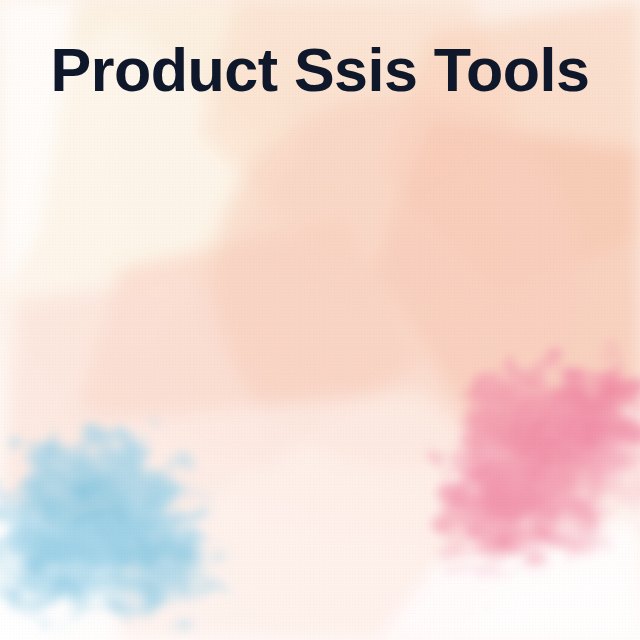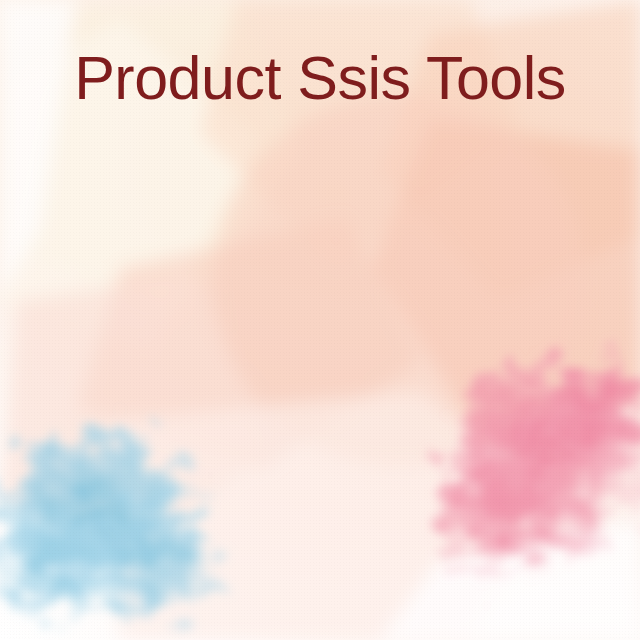--- a/index.html
+++ b/index.html
@@ -55,27 +55,27 @@
   
   .title-wrap {
     position: absolute;
     left: 0;
     top: 34px;
     width: 640px;
     text-align: center;
   }
   .poster-title {
     display: inline-block;
-    margin: 12px;
+    margin: 4px;
     font-family: "Liberation Sans", sans-serif;
     font-size: 61px;
-    font-weight: 400;
+    font-weight: 700;
     letter-spacing: -0.5px;
     line-height: 1.05;
-    color: #7f1d1d;
+    color: #0f172a;
     white-space: nowrap;
   }
 </style>
 </head>
 <body>
 
 <div id="poster">
 
   <div class="wash"></div>
 

